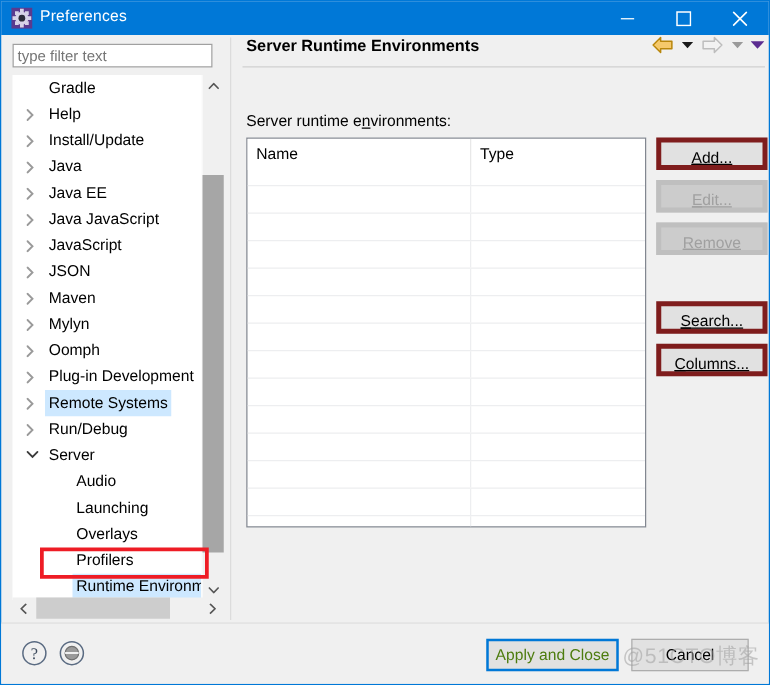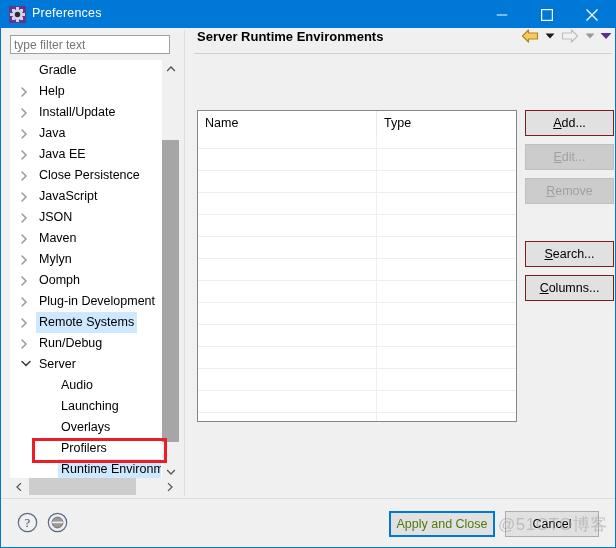--- a/index.html
+++ b/index.html
@@ -252,25 +252,26 @@
   
   .sbtn {
     position: absolute;
     left: 336px;
     width: 89px; height: 26px;
     box-sizing: border-box;
     font-family: "Liberation Sans", sans-serif;
     font-size: 12.5px;
     color: #000000;
     background: #e1e1e1;
-    border: 1px solid #7f1d1d;
+    border: 4px solid #7f1d1d;
     text-align: center;
     line-height: 24px;
     cursor: default;
     padding: 0;
+    text-decoration: underline;
   }
   .sbtn u { text-decoration: underline; }
   .sbtn.disabled {
     color: #a0a0a0;
     background: #cccccc;
     border-color: #bfbfbf;
   }
   #btn-add { top: 90px; }
   #btn-edit { top: 124px; }
   #btn-remove { top: 158px; }
@@ -415,21 +416,21 @@
         </span><span class="lbl">Java</span></div>
       <div class="tree-item indent1"><span class="tw">
           <svg width="7" height="10" viewBox="0 0 7 10">
             <path d="M1 1 L5 5 L1 9" stroke="#9a9a9a" stroke-width="1.5" fill="none" stroke-linecap="round"></path>
           </svg>
         </span><span class="lbl">Java EE</span></div>
       <div class="tree-item indent1"><span class="tw">
           <svg width="7" height="10" viewBox="0 0 7 10">
             <path d="M1 1 L5 5 L1 9" stroke="#9a9a9a" stroke-width="1.5" fill="none" stroke-linecap="round"></path>
           </svg>
-        </span><span class="lbl">Close Persistence</span></div>
+        </span><span class="lbl">Java JavaScript</span></div>
       <div class="tree-item indent1"><span class="tw">
           <svg width="7" height="10" viewBox="0 0 7 10">
             <path d="M1 1 L5 5 L1 9" stroke="#9a9a9a" stroke-width="1.5" fill="none" stroke-linecap="round"></path>
           </svg>
         </span><span class="lbl">JavaScript</span></div>
       <div class="tree-item indent1"><span class="tw">
           <svg width="7" height="10" viewBox="0 0 7 10">
             <path d="M1 1 L5 5 L1 9" stroke="#9a9a9a" stroke-width="1.5" fill="none" stroke-linecap="round"></path>
           </svg>
         </span><span class="lbl">JSON</span></div>
@@ -533,20 +534,21 @@
       <div class="nav-dd">
         <svg width="11" height="7" viewBox="0 0 11 7">
             <path d="M0 0.5 L11 0.5 L5.5 6.5 Z" fill="#5c2d91"></path>
           </svg>
       </div>
     </div>
 
     <div id="title-sep"></div>
 
 
+    <div id="table-label"><span>Server runtime e</span><u>n</u><span>vironments:</span></div>
 
     <div id="table">
       <div id="thead">
         <div class="th c0">Name</div>
         <div class="th c1">Type</div>
       </div>
       <div id="tbody">
         <div id="tbody-top-gap">
             <div class="cdiv"></div>
           </div>

